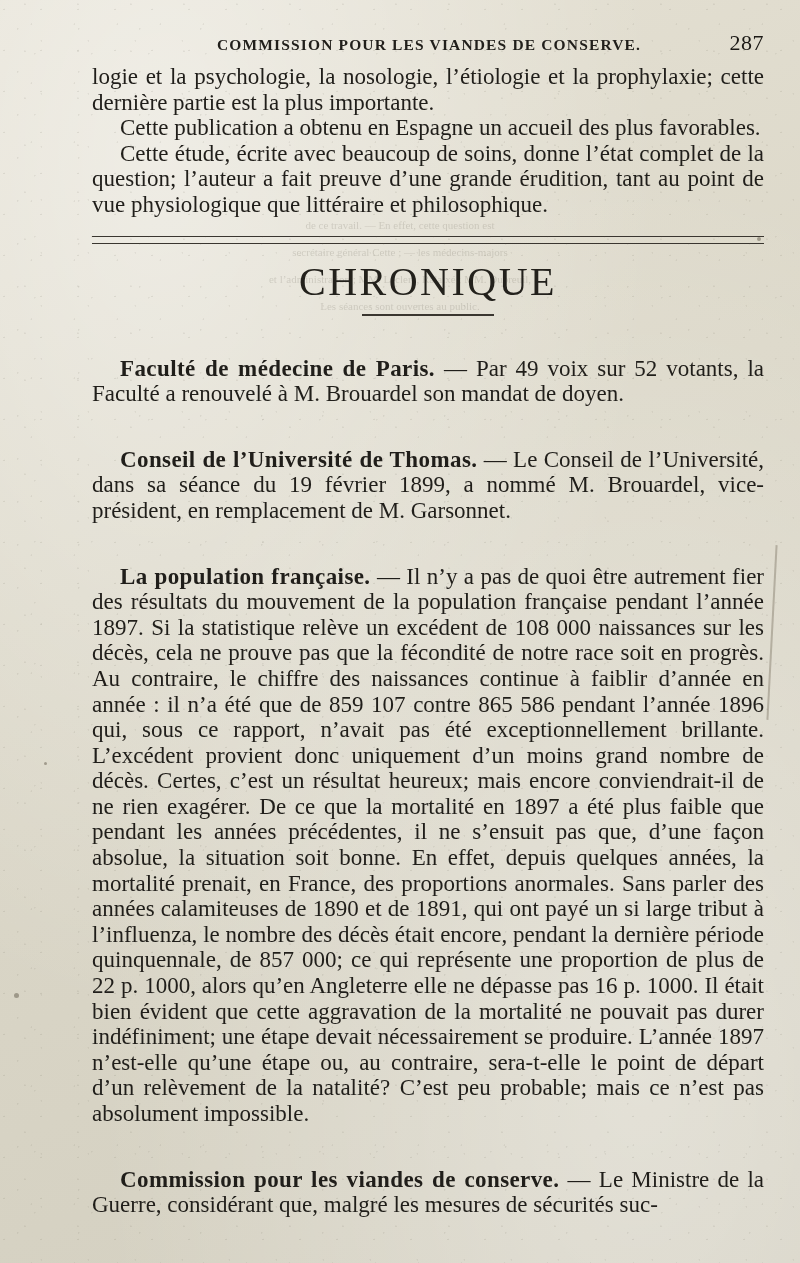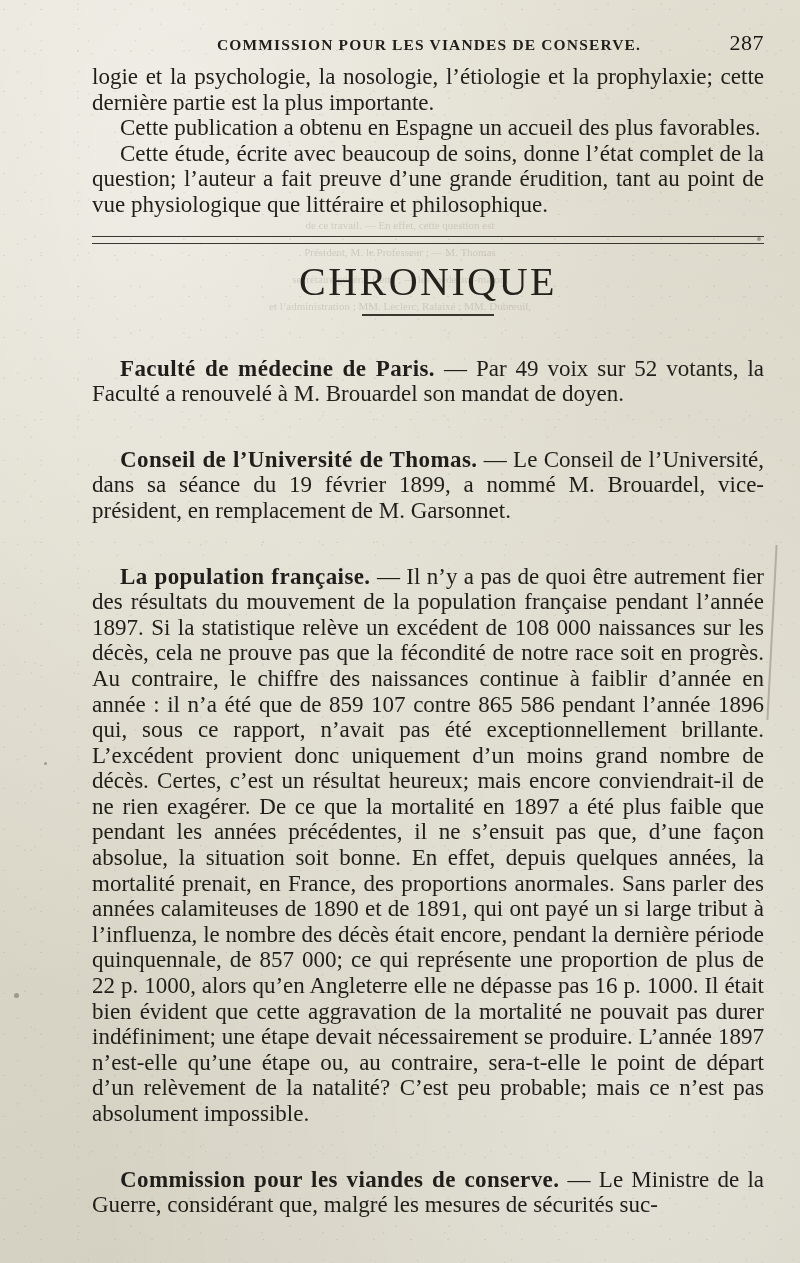--- a/index.html
+++ b/index.html
@@ -144,24 +144,24 @@
     opacity: 0.5;
   }
 </style>
 </head>
 <body>
 
 <div class="page">
 
   <div class="ghost">
     <div>de ce travail. — En effet, cette question est</div>
-    <div>Président, M. le Professeur ; — M. Thomas</div>
     <div>secrétaire général Cette ; — les médecins-majors</div>
     <div>et l’administration ; MM. Leclerc, Ralaixé ; MM. Dubreuil,</div>
     <div></div>
+    <div>Les séances sont ouvertes au public.</div>
   </div>
 
   <div class="content">
 
     <div class="runhead">
       <div class="runhead-title">COMMISSION POUR LES VIANDES DE CONSERVE.</div>
       <div class="runhead-page">287</div>
     </div>
 
     <p>logie et la psychologie, la nosologie, l’étiologie et la prophylaxie; cette dernière partie est la plus importante.</p>

